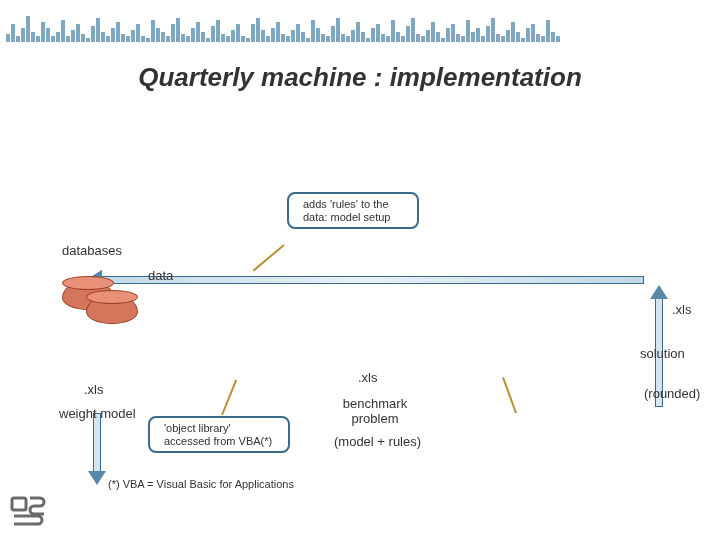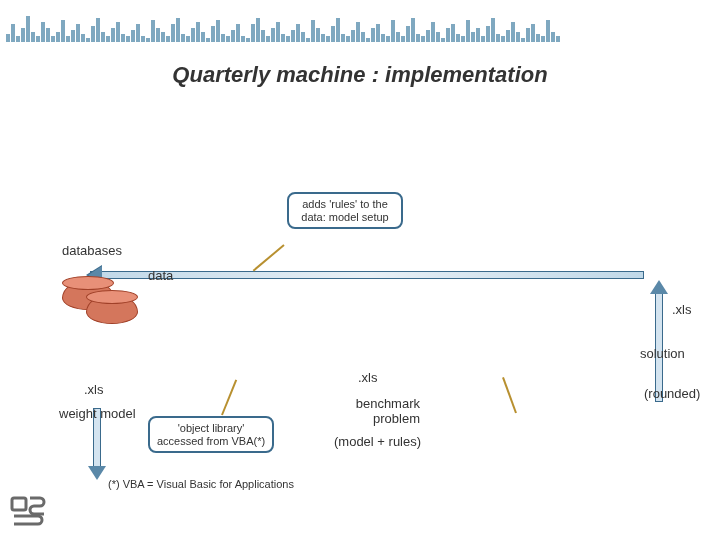--- a/index.html
+++ b/index.html
@@ -1,22 +1,22 @@
 <!DOCTYPE html>
 <html><head>
 <meta charset="utf-8">
 <style>
 body{margin:0;font-family:Arial,sans-serif;color:#333;background:#fff}
 .slide{width:720px;height:540px;position:relative;overflow:hidden}
 .bars{height:42px;display:flex;align-items:flex-end;gap:1px;padding-left:6px}
 .bars span{width:4px;background:#7fa8c0}
-.title{text-align:center;font-size:22px;font-weight:bold;font-style:italic;color:#333;margin-top:20px}
+.title{text-align:center;font-size:26px;font-weight:bold;font-style:italic;color:#333;margin-top:20px}
 .abs{position:absolute}
 .lbl{font-size:13px}
-.note{font-size:11px;text-align:center;border:2px solid #3a6a8c;border-radius:8px;background:#fff;padding:4px 6px;line-height:1.15}
+.note{font-size:11px;border:2px solid #3a6a8c;border-radius:8px;background:#fff;padding:4px 14px;line-height:1.15}
 .cyl{position:absolute;width:50px;height:28px;background:#d4765c;border:1px solid #a04028;border-radius:50%/60% 60% 40% 40%}
 .cyl::before{content:"";position:absolute;left:-1px;right:-1px;top:-5px;height:12px;background:#e89078;border:1px solid #a04028;border-radius:50%}
 .harrow{height:14px;position:relative}
 .harrow .bar{position:absolute;top:3px;bottom:3px;left:8px;right:0;border:1px solid #3a6a8c}
 .harrow .bar.rev{left:0;right:8px}
 .harrow .bar.g{background:linear-gradient(90deg,#c0d8e8,#e8f0f6 50%,#c0d8e8)}
 .harrow .head{position:absolute;top:-2px;width:0;height:0;border-top:9px solid transparent;border-bottom:9px solid transparent}
 .harrow .head.l{left:-2px;border-right:14px solid #5a88a8}
 .harrow .head.lo{left:-4px;border-right:16px solid #3a6a8c;top:-3px;border-top-width:10px;border-bottom-width:10px}
 .varrow{width:14px;position:relative}
@@ -178,21 +178,21 @@
   <div class="abs lbl" style="left:59px;top:406px">weight model</div>
 
   <div class="abs note" style="left:287px;top:192px;width:100px"><span>adds 'rules' to the data: model setup</span></div>
   <div class="callout-line" style="left:284px;top:244px;width:40px;transform:rotate(140deg)"></div>
 
   <div class="abs note" style="left:148px;top:416px;width:110px"><span>'object library' accessed from VBA(*)</span></div>
   <div class="callout-line" style="left:222px;top:414px;width:38px;transform:rotate(-68deg)"></div>
 
   <div class="abs lbl" style="left:358px;top:370px">.xls</div>
 
-  <div class="abs lbl" style="left:330px;top:396px;text-align:right;width:90px">benchmark problem</div>
+  <div class="abs lbl" style="left:330px;top:396px;text-align:center;width:90px">benchmark problem</div>
   <div class="abs lbl" style="left:334px;top:434px">(model + rules)</div>
 
   <div class="callout-line" style="left:516px;top:412px;width:38px;transform:rotate(-110deg)"></div>
 
   <div class="abs lbl" style="left:672px;top:302px">.xls</div>
   <div class="abs lbl" style="left:640px;top:346px">solution</div>
   <div class="abs lbl" style="left:644px;top:386px">(rounded)</div>
 
   <div class="abs footnote" style="left:108px;top:478px">(*) VBA = Visual Basic for Applications</div>
 

